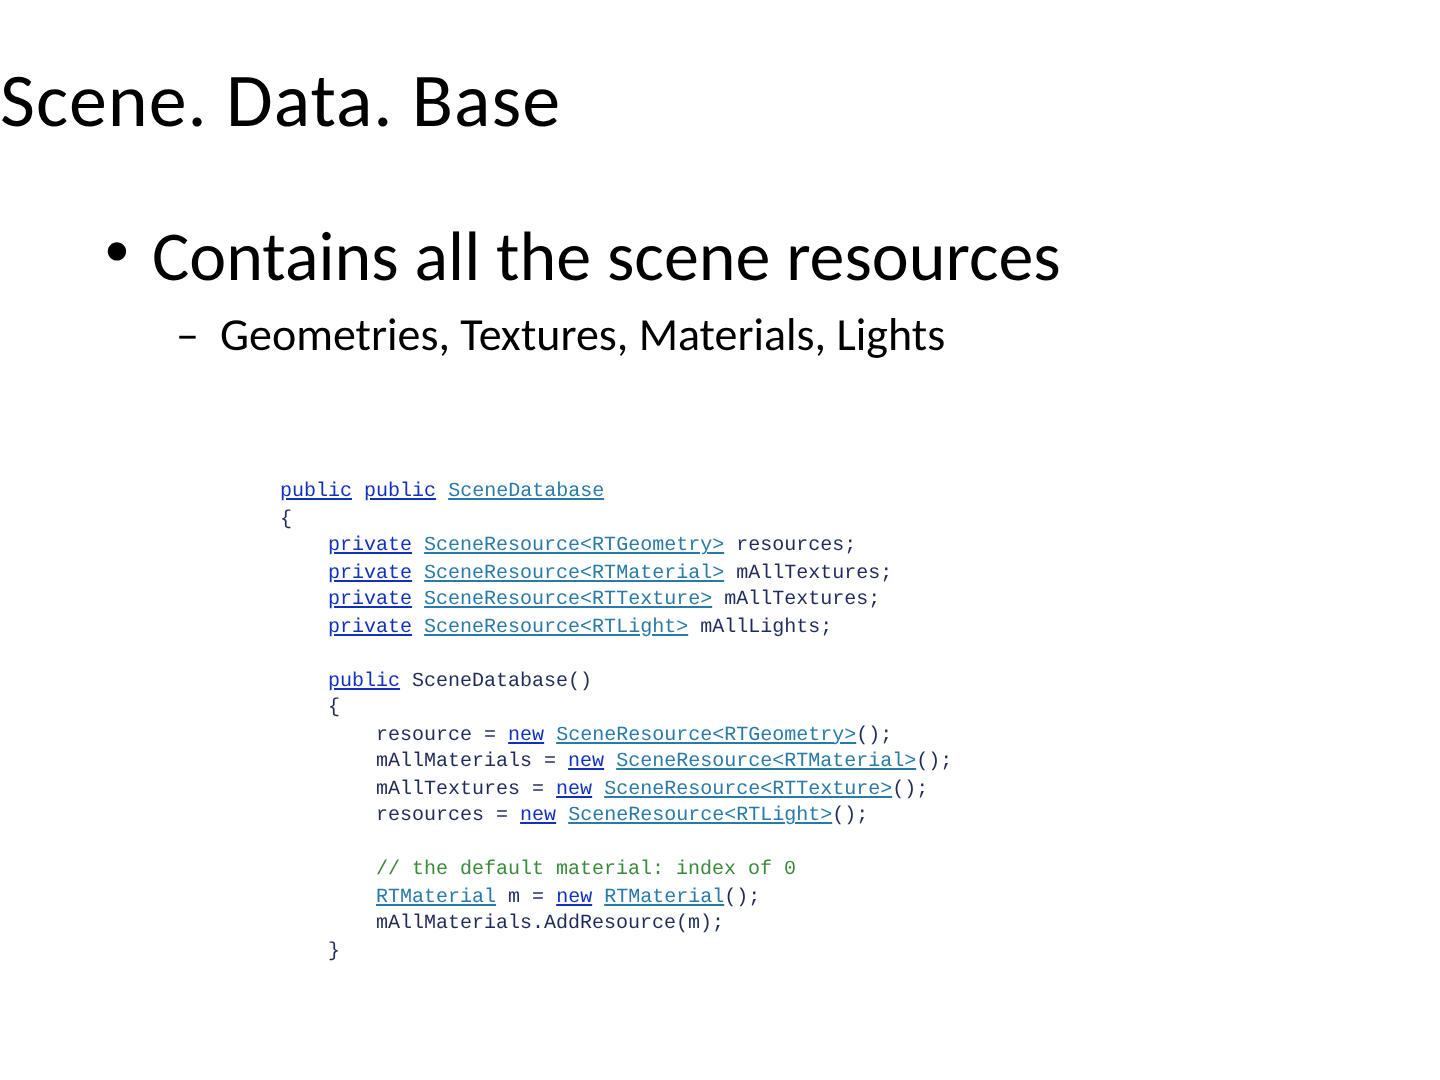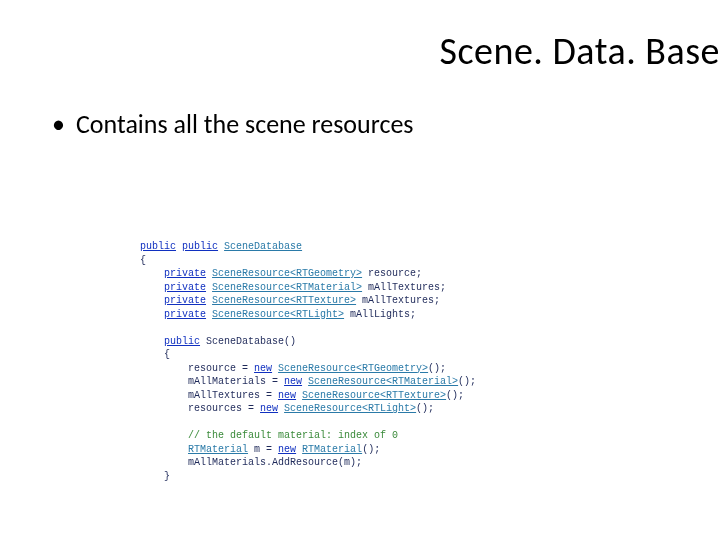--- a/index.html
+++ b/index.html
@@ -16,33 +16,33 @@
     position: relative;
     width: 720px;
     height: 540px;
     box-sizing: border-box;
   }
   .title {
     position: absolute;
     top: 28px;
     left: 0;
     width: 100%;
-    text-align: right;
+    text-align: left;
     font-size: 38px;
     font-weight: 400;
     letter-spacing: 0.5px;
   }
   .body {
     position: absolute;
     top: 108px;
     left: 52px;
     right: 60px;
   }
   .lvl1 {
-    font-size: 26px;
+    font-size: 35px;
     line-height: 1.25;
     margin: 0 0 2px 0;
     padding-left: 24px;
     position: relative;
   }
   .lvl1::before {
     content: "•";
     position: absolute;
     left: 0;
     top: 0;
@@ -77,25 +77,26 @@
   .cmt  { color: #3a8a3a; }
 </style>
 </head>
 <body>
 <div class="slide">
 
   <div class="title">Scene. Data. Base</div>
 
   <div class="body">
     <p class="lvl1">Contains all the scene resources</p>
+    <p class="lvl2">Geometries, Textures, Materials, Lights</p>
   </div>
 
   <div class="code-box"><span class="kw">public</span> <span class="kw">public</span> <span class="type">SceneDatabase</span>
 <span>{</span>
-    <span class="kw">private</span> <span class="type">SceneResource&lt;RTGeometry&gt;</span> <span>resource;</span>
+    <span class="kw">private</span> <span class="type">SceneResource&lt;RTGeometry&gt;</span> <span>resources;</span>
     <span class="kw">private</span> <span class="type">SceneResource&lt;RTMaterial&gt;</span> <span>mAllTextures;</span>
     <span class="kw">private</span> <span class="type">SceneResource&lt;RTTexture&gt;</span> <span>mAllTextures;</span>
     <span class="kw">private</span> <span class="type">SceneResource&lt;RTLight&gt;</span> <span>mAllLights;</span>
 
     <span class="kw">public</span> <span>SceneDatabase()</span>
     <span>{</span>
         <span>resource =</span> <span class="kw">new</span> <span class="type">SceneResource&lt;RTGeometry&gt;</span><span>();</span>
         <span>mAllMaterials =</span> <span class="kw">new</span> <span class="type">SceneResource&lt;RTMaterial&gt;</span><span>();</span>
         <span>mAllTextures =</span> <span class="kw">new</span> <span class="type">SceneResource&lt;RTTexture&gt;</span><span>();</span>
         <span>resources =</span> <span class="kw">new</span> <span class="type">SceneResource&lt;RTLight&gt;</span><span>();</span>

